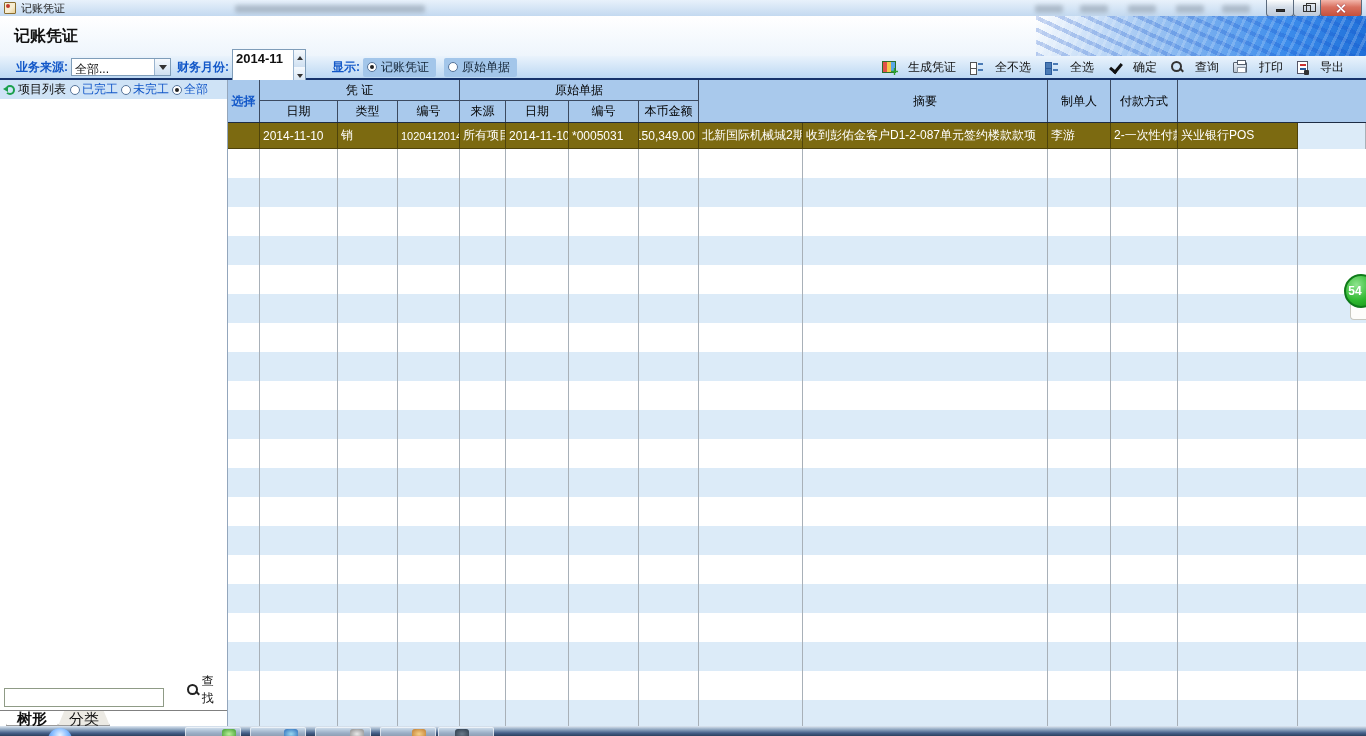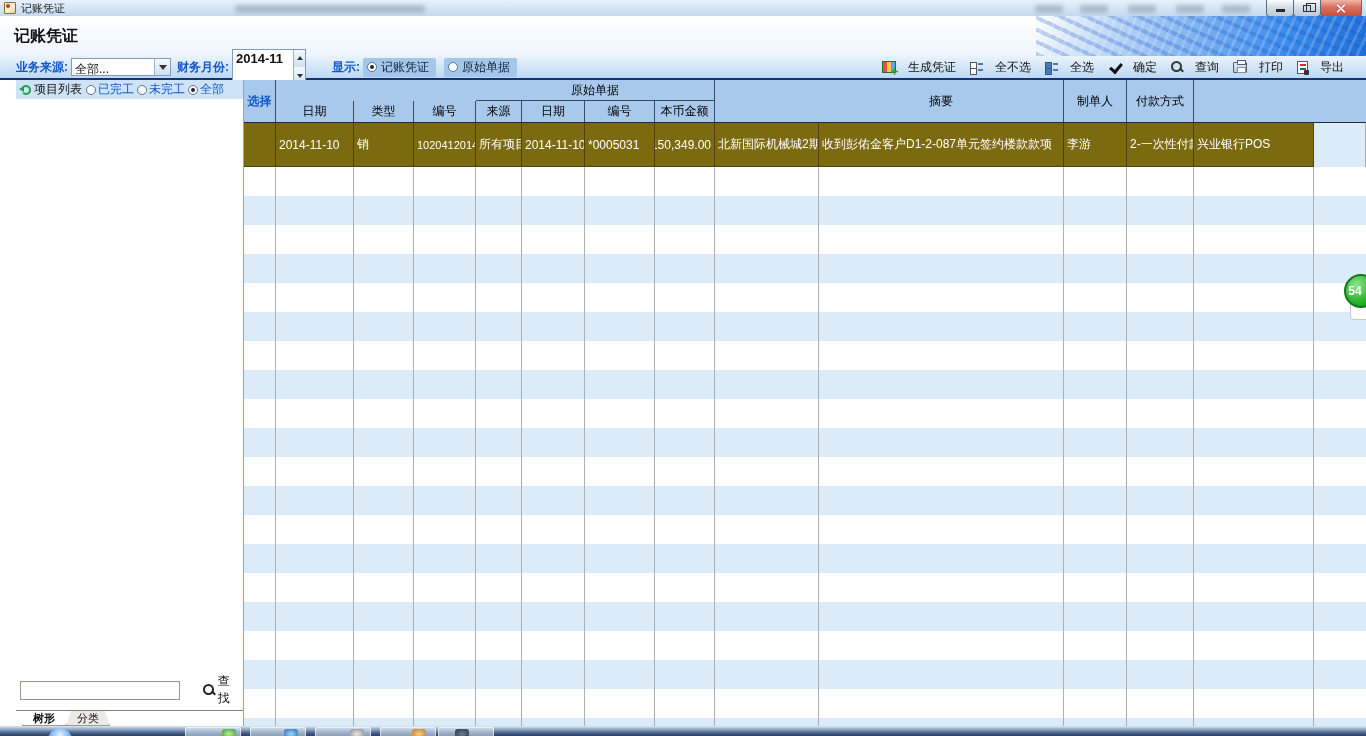--- a/index.html
+++ b/index.html
@@ -79,58 +79,58 @@
   .ic-print::before { content:""; position:absolute; left:3px; top:-3px; width:7px; height:3px; background:#fff; border:1px solid #55606e; }
   .ic-print::after { content:""; position:absolute; left:3px; top:4px; width:7px; height:4px; background:#fff; border:1px solid #8893a1; }
   .ic-export { width:11px; height:13px; background:#fff; border:1px solid #556; }
   .ic-export::before { content:""; position:absolute; left:2px; top:2px; width:6px; height:2px; background:#c33; box-shadow:0 4px 0 #2a5a9a; }
   .ic-export::after { content:""; position:absolute; right:-2px; bottom:-2px; width:5px; height:5px; background:#333; border-radius:1px; }
 
   
   .body { position:relative; display:flex; height:646px; }
 
   
-  .sidebar { width:228px; background:#fff; border-right:1px solid #93a6bc; display:flex; flex-direction:column; overflow:hidden;margin-left:16px; }
+  .sidebar { width:228px; background:#fff; border-right:1px solid #93a6bc; display:flex; flex-direction:column; overflow:hidden; }
   .side-head { height:19px; background:#cfe3f6; display:flex; align-items:center; padding:0 2px; white-space:nowrap; overflow:hidden; }
   .ic-refresh { width:10px; height:10px; border:2px solid #1ba04b; border-radius:50%; border-left-color:transparent; margin:0 3px; position:relative; }
   .ic-refresh::after { content:""; position:absolute; left:-4px; top:-1px; border-top:3px solid transparent; border-bottom:3px solid transparent; border-right:5px solid #1ba04b; }
   .side-head .t { color:#111; margin-right:4px; }
   .side-filter { display:flex; align-items:center; gap:2px; color:#1257c8; margin-right:3px; }
   .tree { padding:3px 0 0 4px; flex:0 0 auto; }
   .tree-row { display:flex; align-items:center; height:17px; white-space:nowrap; color:#111; }
   .expander { width:9px; height:9px; border:1px solid #888; background:#fff; position:relative; margin-right:3px; }
   .expander::after { content:""; position:absolute; left:1px; top:3px; width:5px; height:1px; background:#333; }
   .ic-folder { width:14px; height:11px; background:linear-gradient(#7db0ea,#3f7cc9); border:1px solid #2b5c9e; border-radius:1px; position:relative; margin-right:4px; }
   .ic-folder::before { content:""; position:absolute; left:0; top:-3px; width:6px; height:3px; background:#7db0ea; border:1px solid #2b5c9e; border-bottom:none; }
   .ic-folder::after { content:""; position:absolute; right:1px; bottom:1px; width:5px; height:4px; background:#f5d97a; }
   .tree-child { margin-left:14px; }
   .tree-connector { width:12px; height:1px; border-bottom:1px dotted #999; margin-right:1px; }
   .ic-diamond { width:10px; height:10px; background:linear-gradient(135deg,#ead9a8,#c9ab5e); border:1px solid #8f7a3a; transform:rotate(45deg) scale(.85); margin:0 6px 0 2px; }
   .tree-label-sel { background:#d6d2ca; padding:0 2px; }
   .side-spacer { flex:1 1 auto; }
-  .side-search { display:flex; align-items:center; padding:2px 4px 3px; gap:23px; }
+  .side-search { display:flex; align-items:flex-end; padding:2px 4px 3px; gap:23px; }
   .search-input { width:160px; height:19px; border:1px solid #8f9b86; background:#fff; padding:0 3px; font-family:inherit; font-size:12px; }
   .find { display:flex; align-items:center; gap:4px; color:#111; }
   .ic-mag2 { width:12px; height:12px; position:relative; }
   .ic-mag2::before { content:""; position:absolute; left:0; top:0; width:7px; height:7px; border:2px solid #222; border-radius:50%; }
   .ic-mag2::after { content:""; position:absolute; left:8px; top:8px; width:5px; height:2px; background:#222; transform:rotate(45deg); }
   .side-tabs { height:16px; border-top:1px solid #808080; display:flex; padding-left:6px; background:#fff; }
-  .stab { padding:0 10px; font-size:11px; line-height:15px; color:#111;
+  .stab { padding:0 10px; font-size:15px; line-height:15px; color:#111;
     clip-path:polygon(12% 0,88% 0,100% 100%,0 100%); background:#eceae4; border:1px solid #9a9a9a; border-top:none; }
   .stab.active { background:#fff; font-weight:bold; }
 
   
   .main { flex:1; display:flex; flex-direction:column; overflow:hidden; background:#fff; }
   .tcols { display:grid; grid-template-columns:32px 78px 60px 62px 46px 63px 70px 60px 104px 245px 63px 67px 120px minmax(0,1fr); }
   .thead { grid-template-rows:21px 21px; background:#a9c9ec; border-bottom:1px solid #1d2c44; }
   .thead .hc { border-right:1px solid #3c4a60; border-bottom:1px solid #3c4a60; display:flex; align-items:center; justify-content:center;
     color:#000; overflow:hidden; white-space:nowrap; }
   .thead .nb { border-bottom:none; }
   .thead .sel { color:#1257c8; font-weight:bold;text-align:right; }
-  .trow { height:44px; background:#7c6a11; }
+  .trow { height:26px; background:#7c6a11; }
   .trow .dc { border-right:1px solid #4e430b; border-bottom:1px solid #4e430b; color:#fff; display:flex; align-items:center;
     padding:0 3px; overflow:hidden; white-space:nowrap; font-size:12px; }
   .trow .dc.num { justify-content:flex-end; }
   .trow .dc.blank { background:#dcebf8; border-right:1px solid #a8b0b8; border-bottom:none; }
   .tfill { flex:1; background:repeating-linear-gradient(180deg,#ffffff 0 29px,#dcebf8 29px 58px); }
   .tfill .fc { border-right:1px solid #a8b0b8; height:100%; }
 
   
   .badge-wrap { position:absolute; right:0; top:272px; width:26px; height:52px; }
   .badge-tab { position:absolute; right:0; top:6px; width:16px; height:42px; background:#fdfdfb; border:1px solid #c8c8c0; border-right:none; border-radius:4px 0 0 4px; }
@@ -266,20 +266,21 @@
       </div>
       <div class="side-tabs">
         <span class="stab active">树形</span>
         <span class="stab">分类</span>
       </div>
     </div>
 
     <div class="main">
       <div class="tcols thead">
         <div class="hc nb sel" style="grid-area:1/1/3/2">选择</div>
+        <div class="hc" style="grid-area:1/2/2/5">凭    证</div>
         <div class="hc" style="grid-area:1/5/2/9">原始单据</div>
         <div class="hc nb" style="grid-area:2/2/3/3">日期</div>
         <div class="hc nb" style="grid-area:2/3/3/4">类型</div>
         <div class="hc nb" style="grid-area:2/4/3/5">编号</div>
         <div class="hc nb" style="grid-area:2/5/3/6">来源</div>
         <div class="hc nb" style="grid-area:2/6/3/7">日期</div>
         <div class="hc nb" style="grid-area:2/7/3/8">编号</div>
         <div class="hc nb" style="grid-area:2/8/3/9">本币金额</div>
         <div class="hc nb" style="grid-area:1/10/3/11">摘要</div>
         <div class="hc nb" style="grid-area:1/11/3/12">制单人</div>

